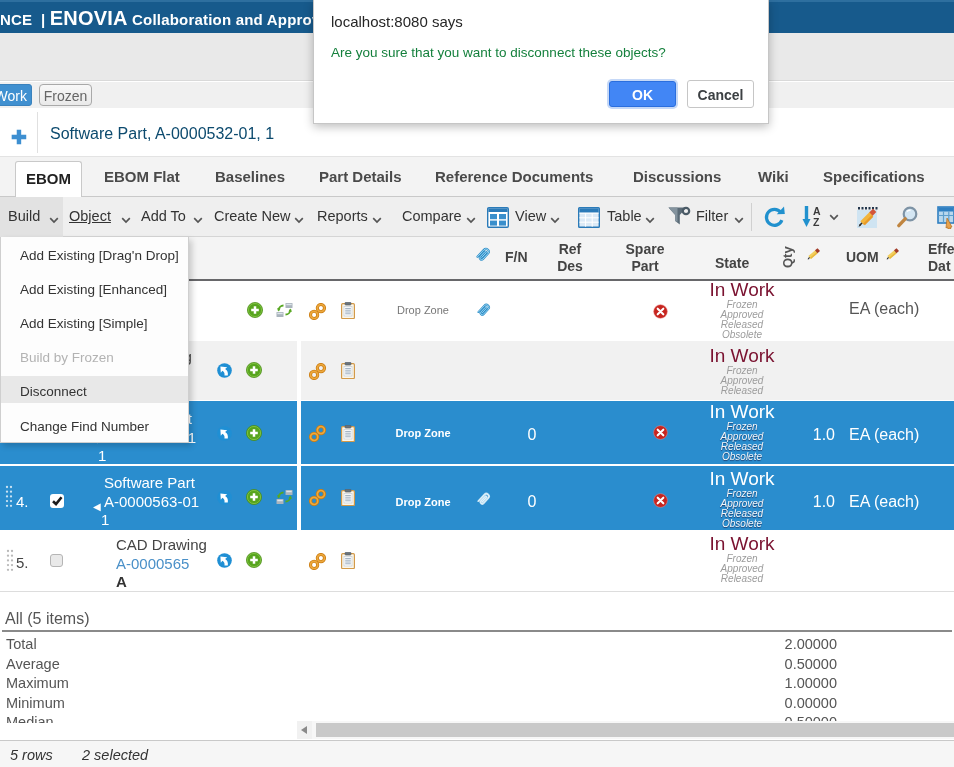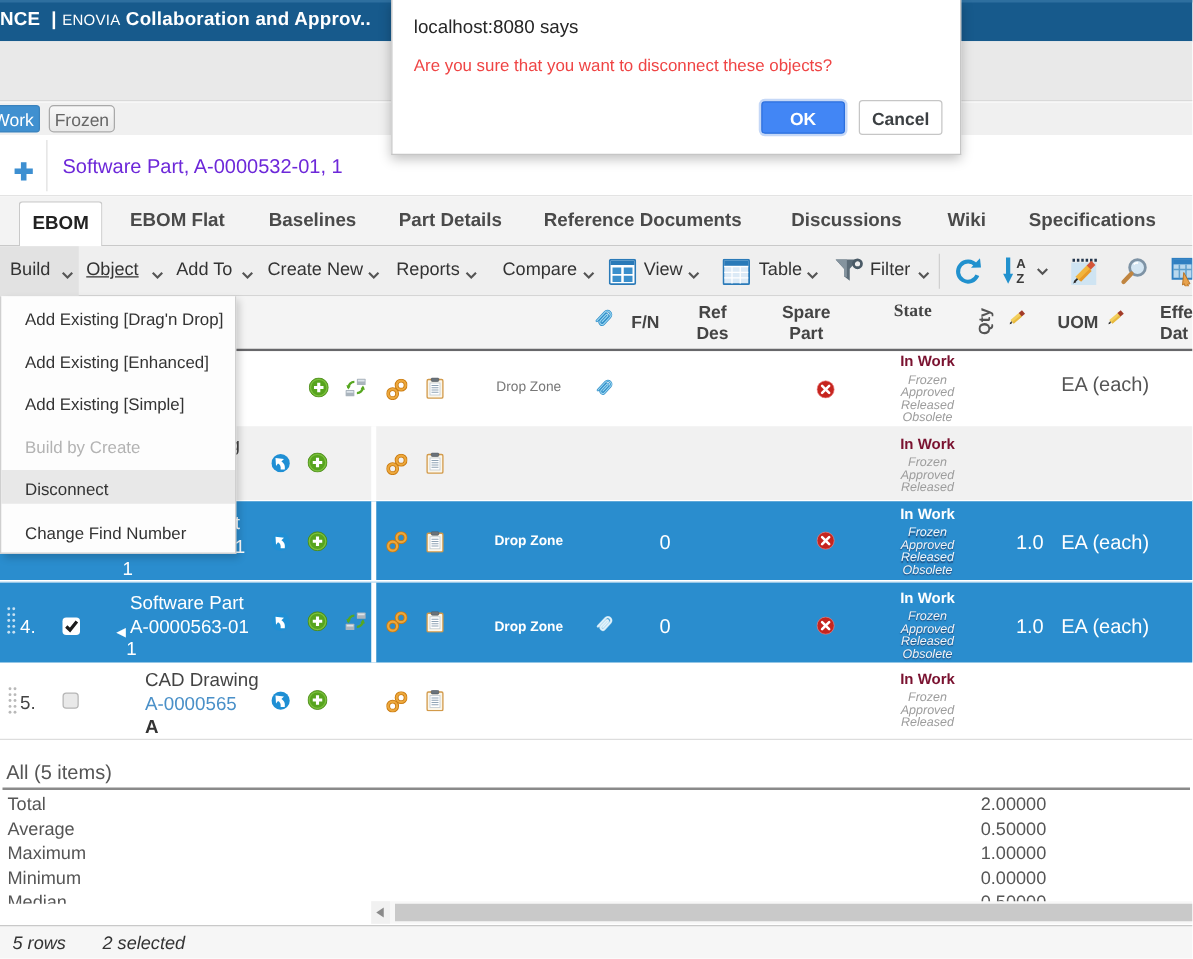--- a/index.html
+++ b/index.html
@@ -15,21 +15,21 @@
 
 #band1 { left:0; top:33px; width:954px; height:48px; background:#e9e9e9; border-bottom:1px solid #d9d9d9; }
 #band2 { left:0; top:82px; width:954px; height:26px; background:#f0f0f0; }
 .btnwork { position:absolute; left:-16px; top:84px; width:48px; height:22px; background:#4090d0; border:1px solid #3a82bd; border-radius:3px; color:#fff; font-size:14px; text-align:right; padding:3px 4px 0 0; }
 .btnfrozen { position:absolute; left:39px; top:84px; width:53px; height:22px; background:linear-gradient(#f8f8f8,#e9e9e9); border:1px solid #a9a9a9; border-radius:4px; color:#666; font-size:14px; text-align:center; padding-top:3px; }
 
 
 #crumb { left:0; top:108px; width:954px; height:49px; background:#fff; border-bottom:1px solid #e3e3e3; }
 #crumb .vsep { position:absolute; left:37px; top:4px; height:41px; width:1px; background:#e0e0e0; }
 #crumb .plus { position:absolute; left:11px; top:18px; font-size:19px; font-weight:bold; color:#3d8fd1; }
-#crumb .txt { position:absolute; left:50px; top:17px; font-size:16px; color:#6d28d9; }
+#crumb .txt { position:absolute; left:50px; top:17px; font-size:16px; color:#0c4a6e; }
 
 
 #tabs { left:0; top:157px; width:954px; height:40px; background:#f3f3f3; border-bottom:1px solid #c9c9c9; }
 .tab { position:absolute; top:11px; font-size:15px; font-weight:bold; color:#4a4a4a; }
 #tabact { position:absolute; left:15px; top:161px; width:67px; height:36px; background:#fff; border:1px solid #c9c9c9; border-bottom:none; border-radius:3px 3px 0 0; color:#222; font-size:15px; font-weight:bold; text-align:center; padding-top:8px; }
 
 
 #toolbar { left:0; top:197px; width:954px; height:40px; background:#efefef; border-bottom:1px solid #d5d5d5; }
 #toolbar .mitem { position:absolute; top:11px; font-size:14.5px; color:#333; }
 #buildbg { position:absolute; left:0; top:0; width:63px; height:40px; background:#e2e2e2; }
@@ -47,21 +47,21 @@
 .vline { position:absolute; left:300px; top:592px; width:1px; height:15px; background:#e3e3e3; }
 
 
 
 .row .ic { position:absolute; }
 .name { position:absolute; font-size:15px; line-height:18.5px; color:#444; }
 .rowb .name { color:#fff; }
 .dz { position:absolute; font-size:11px; color:#777; width:92px; text-align:center; left:377px; }
 .rowb .dz { color:#fff; font-weight:bold; }
 .state { position:absolute; left:685px; width:114px; text-align:center; }
-.state .iw { font-size:12px; font-weight:bold; color:#7a1230; line-height:15px; }
+.state .iw { font-size:19px; font-weight:normal; color:#7a1230; line-height:15px; }
 .state .ss { font-size:10px; font-style:italic; color:#9c9c9c; line-height:10px; margin-top:3px; }
 .rowb .state .iw { color:#fff; }
 .rowb .state .ss { color:#f2f6fa; text-shadow:0 1px 1px rgba(20,20,60,0.65); }
 .num { position:absolute; left:16px; font-size:15px; color:#444; }
 .rowb .num { color:#fff; }
 .qty { position:absolute; left:775px; width:60px; text-align:right; font-size:16px; }
 .uom { position:absolute; left:849px; font-size:16px; color:#555; }
 .rowb .uom { color:#fff; }
 .fn { position:absolute; left:512px; width:40px; text-align:center; font-size:16px; }
 .cb { position:absolute; left:50px; width:13px; height:13px; border:1px solid #b5b5b5; border-radius:3px; background:#e9e9e9; }
@@ -76,29 +76,29 @@
 
 #menu { left:0; top:237px; width:189px; height:206px; background:#fdfdfd; border:1px solid #cfcfcf; border-top:none; box-shadow:3px 3px 6px rgba(0,0,0,0.18); }
 #menu .mi { position:absolute; left:0; width:187px; height:34px; font-size:13.5px; color:#333; padding:7px 0 0 19px; white-space:nowrap; overflow:hidden; }
 #menu .dis { color:#b3b3b3; }
 #menu .hl { background:transparent; }
 #menu .hlband { position:absolute; left:0; top:139px; width:187px; height:27px; background:#e8e8e8; }
 
 
 #dialog { left:313px; top:0; width:456px; height:124px; background:#fff; border:1px solid #c6c6c6; border-top:none; box-shadow:0 3px 9px rgba(0,0,0,0.25); }
 #dialog .title { position:absolute; left:17px; top:13px; font-size:15px; color:#262626; }
-#dialog .body { position:absolute; left:17px; top:45px; font-size:13.5px; color:#ef4444; }
+#dialog .body { position:absolute; left:17px; top:45px; font-size:13.5px; color:#15803d; }
 #dialog .ok { position:absolute; left:295px; top:81px; width:67px; height:26px; background:#4286f5; border:1px solid #2a6ede; border-radius:3px; box-shadow:0 0 0 2px #c5d8f7; color:#fff; font-size:14px; font-weight:bold; text-align:center; padding-top:5px; }
 #dialog .cancel { position:absolute; left:373px; top:80px; width:67px; height:28px; background:#fff; border:1px solid #c6c6c6; border-radius:3px; color:#3c4043; font-size:14px; font-weight:bold; text-align:center; padding-top:6px; }
 </style>
 </head>
 <body>
 <div id="page">
   <div class="abs" id="topbar">
-      <div class="t">NCE&nbsp; |&nbsp;<span style="font-weight:400;font-size:12px;">ENOVIA</span> Collaboration and Approv..</div>
+      <div class="t">NCE&nbsp; |&nbsp;<span style="font-weight:700;font-size:20px;">ENOVIA</span> Collaboration and Approv..</div>
     </div>
   <div class="abs" id="band1"></div>
   <div class="abs" id="band2"></div>
   <div class="btnwork">Work</div>
   <div class="btnfrozen">Frozen</div>
   <div class="abs" id="crumb">
     <div class="plus">✚</div>
     <div class="vsep"></div>
     <div class="txt">Software Part, A-0000532-01, 1</div>
   </div>
@@ -225,21 +225,21 @@
       </svg>
       <svg style="position:absolute;left:885px;top:11px;" width="15" height="13" viewBox="0 0 15 13">
         <path d="M2.2 10.8 L4 9" stroke="#4a4a4a" stroke-width="1.2"></path>
         <path d="M3.6 9.4 L10.5 3.6" stroke="#f3cf5e" stroke-width="3.8"></path>
         <path d="M4.5 10.3 L11 4.8" stroke="#e8b93e" stroke-width="1.6"></path>
         <path d="M10.2 3.8 L12.8 1.6" stroke="#a23b28" stroke-width="3.8"></path>
         <path d="M1.6 11.4 L3.4 10.9 L2.4 9.9 Z" fill="#333"></path>
       </svg>
     <div class="h" style="left:550px;top:4px;width:40px;">Ref<br>Des</div>
     <div class="h" style="left:620px;top:4px;width:50px;">Spare<br>Part</div>
-    <div class="h" style="left:715px;top:4px;font-family:Liberation Serif, serif;">State</div>
+    <div class="h" style="left:715px;top:18px;">State</div>
     <div class="h" style="left:846px;top:12px;">UOM</div>
     <div class="h" style="left:928px;top:4px;width:50px;text-align:left;">Effe<br>Dat</div>
   </div>
   <div class="vline"></div>
   <div class="abs row" id="r1" style="top:281px;height:60px;">
       <svg class="ic" style="left:247px;top:21px;" width="16" height="16" viewBox="0 0 16 16">
         <circle cx="8" cy="8" r="7.6" fill="#57a41e" stroke="#4a8c16" stroke-width="0.7"></circle>
         <circle cx="8" cy="8" r="6.6" fill="none" stroke="#7cc03e" stroke-width="1"></circle>
         <path d="M8 4.2v7.6M4.2 8h7.6" stroke="#fff" stroke-width="2.5"></path>
       </svg>
@@ -487,21 +487,21 @@
     <div style="position:absolute;left:19px;top:2px;width:638px;height:14px;background:#c9c9c9;"></div>
   </div>
   <div class="abs" id="statusbar">
     <div style="position:absolute;left:10px;top:6px;font-size:14.5px;font-style:italic;color:#333;">5 rows</div>
     <div style="position:absolute;left:82px;top:6px;font-size:14.5px;font-style:italic;color:#333;">2 selected</div>
   </div>
   <div class="abs" id="menu">
     <div class="mi" style="top:4px;">Add Existing [Drag'n Drop]</div>
     <div class="mi" style="top:38px;">Add Existing [Enhanced]</div>
     <div class="mi" style="top:72px;">Add Existing [Simple]</div>
-    <div class="mi dis" style="top:106px;">Build by Create</div>
+    <div class="mi dis" style="top:106px;">Build by Frozen</div>
     <div class="hlband"></div>
       <div class="mi" style="top:174.5px;">Change Find Number</div>
     <div class="mi hl" style="top:140px;">Disconnect</div>
   </div>
   <div class="abs" id="dialog">
     <div class="title">localhost:8080 says</div>
     <div class="body">Are you sure that you want to disconnect these objects?</div>
     <div class="ok">OK</div>
     <div class="cancel">Cancel</div>
   </div>

